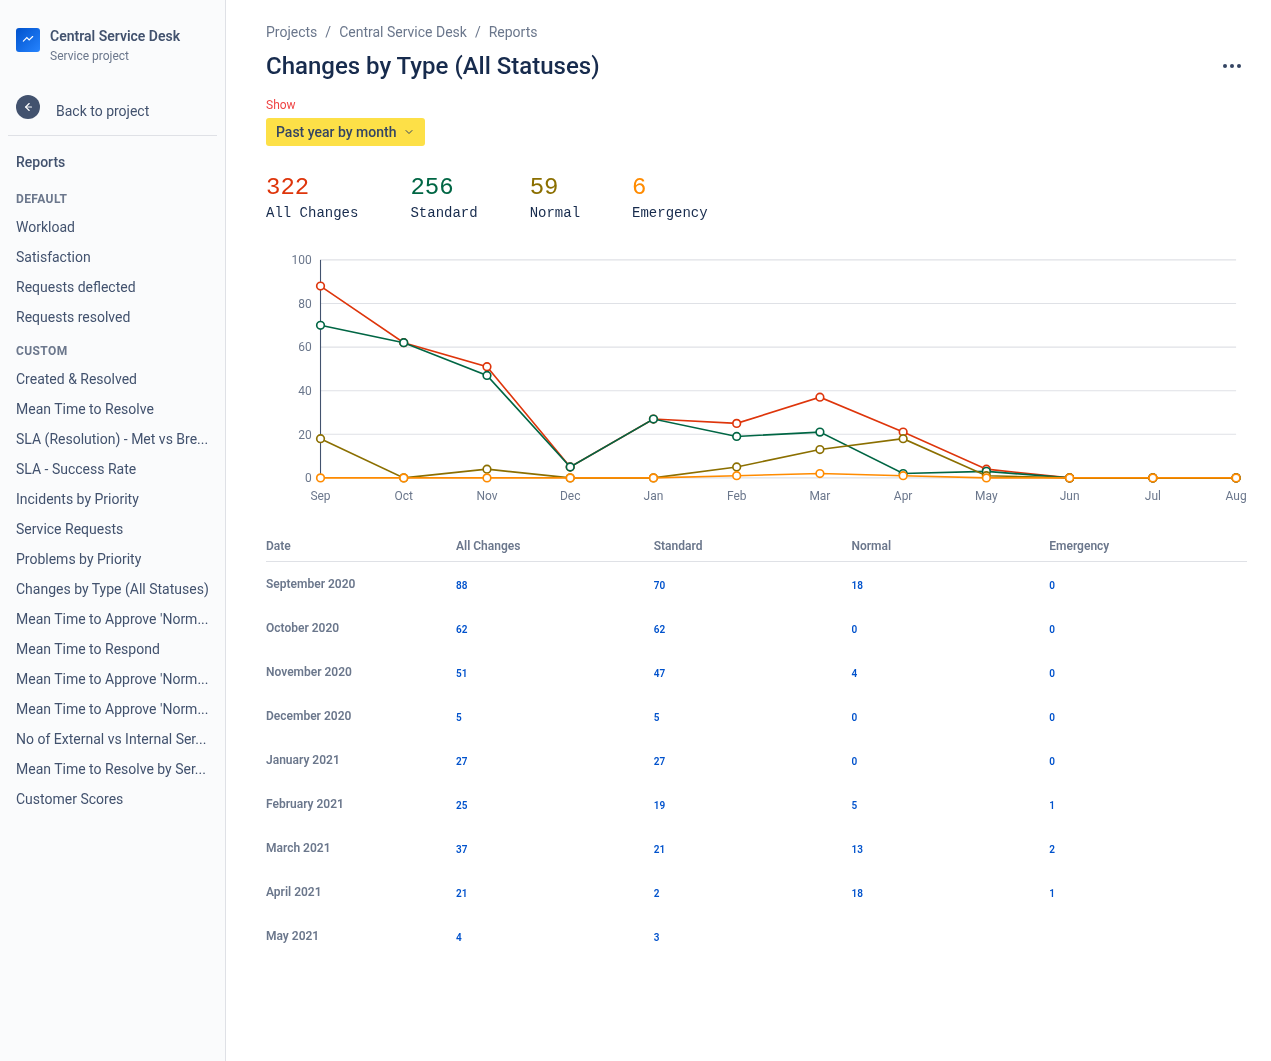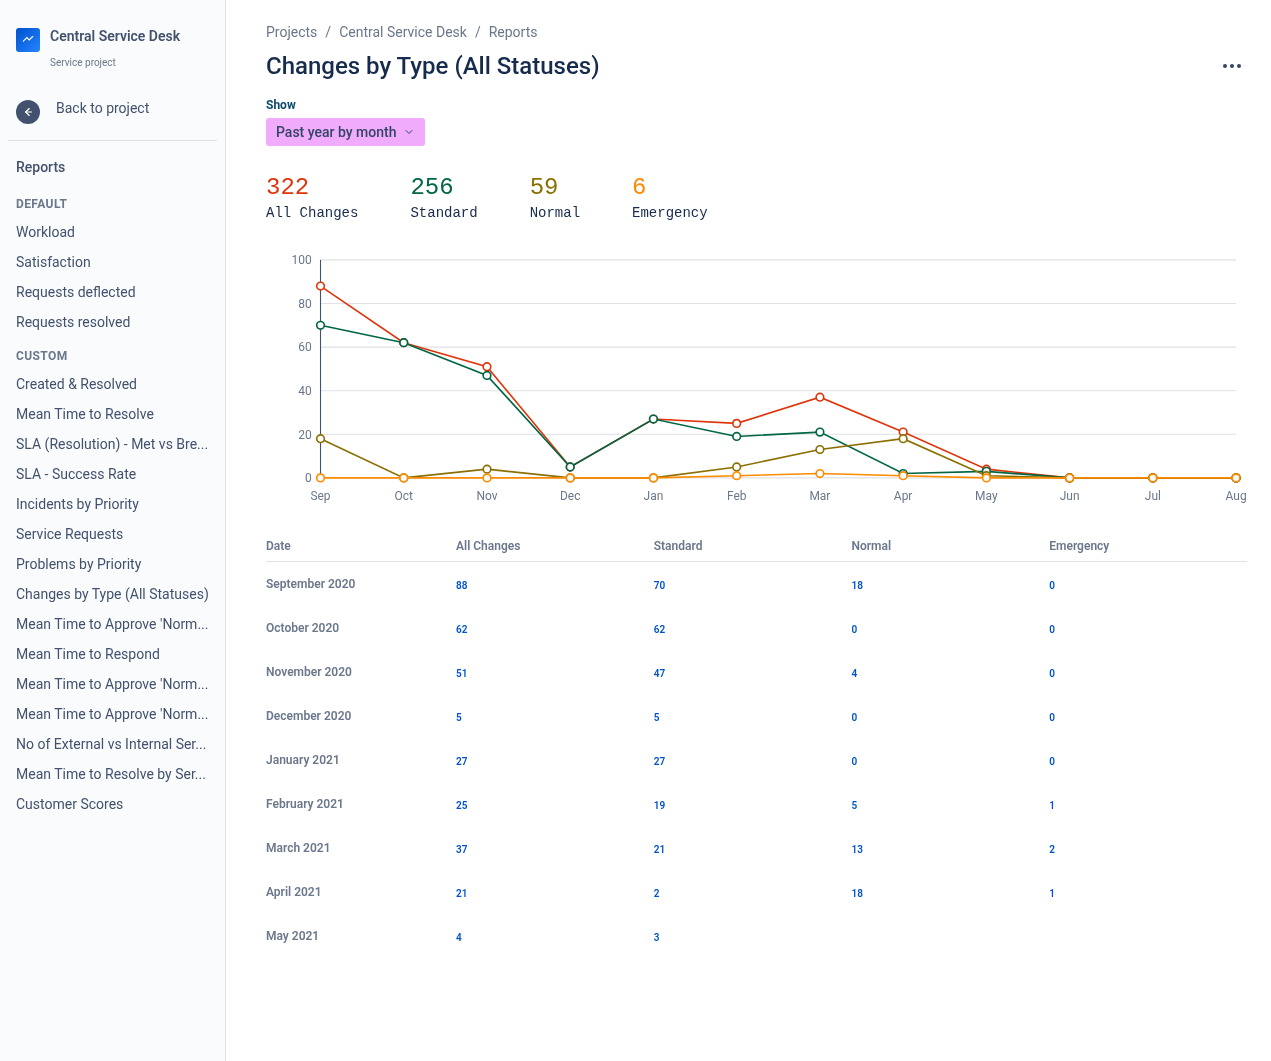--- a/index.html
+++ b/index.html
@@ -20,23 +20,23 @@
   }
   .sb-header { display: flex; align-items: flex-start; gap: 10px; padding: 4px 8px 16px 8px; }
   .sb-logo {
     width: 24px; height: 24px; border-radius: 3px;
     background: linear-gradient(135deg,#0052CC,#2684FF);
     display: flex; align-items: center; justify-content: center;
     flex-shrink: 0;
   }
   .sb-logo svg { width: 14px; height: 14px; }
   .sb-title { font-weight: 600; color: #42526E; font-size: 14px; line-height: 1.2; }
-  .sb-subtitle { font-size: 10px; color: #6B778C; margin-top: 12px; }
+  .sb-subtitle { font-size: 12px; color: #6B778C; margin-top: 4px; }
   .sb-back {
-    display: flex; align-items: flex-start; gap: 16px;
+    display: flex; align-items: flex-end; gap: 16px;
     padding: 8px 8px; cursor: pointer; color: #42526E;
     margin: 8px 0;
   }
   .sb-back-icon {
     width: 24px; height: 24px; border-radius: 50%;
     background: #42526E; display:flex; align-items:center; justify-content:center;
   }
   .sb-divider { height:1px; background:#dfe1e6; margin: 4px 0 12px 0; }
   .sb-reports { font-weight:500; color:#42526E; padding: 6px 8px 10px 8px; }
   .sb-section { font-size:12px; font-weight:700; color:#6B778C; padding: 12px 8px 6px 8px; letter-spacing: 0.4px; }
@@ -48,24 +48,24 @@
 
   .main { flex:1; overflow-y:auto; padding: 24px 24px 8px 40px; }
   .breadcrumb { display:flex; gap:8px; align-items:center; color:#6B778C; font-size:14px; margin-bottom: 12px; }
   .breadcrumb a { color:#6B778C; text-decoration:none; cursor:pointer; }
   .breadcrumb .sep { color:#6B778C; }
   .page-head { display:flex; justify-content:space-between; align-items:center; margin-bottom: 18px; }
   .page-title { font-size: 24px; font-weight:500; color:#172B4D; }
   .more-btn { display:flex; gap:3px; padding:6px; cursor:pointer; }
   .more-btn span { width:4px; height:4px; border-radius:50%; background:#344563; }
 
-  .show-label { font-size:12px; color:#0c4a6e; font-weight:700; margin-bottom:6px; }
+  .show-label { font-size:12px; color:#ef4444; font-weight:400; margin-bottom:6px; }
   .dropdown {
     display:inline-flex; align-items:center; gap:6px;
-    background:#f0abfc; border-radius:3px; padding: 6px 10px; cursor:pointer;
+    background:#fde047; border-radius:3px; padding: 6px 10px; cursor:pointer;
     color:#344563; font-weight:500; font-size:14px;
   }
   .dropdown svg { width:12px; height:12px; }
 
   .metrics { display:flex; gap: 52px; margin: 28px 0 28px 0; font-family: Liberation Mono, monospace; }
   .metric-value { font-size: 24px; font-weight:500; }
   .metric-label { font-size:14px; color:#172B4D; margin-top:4px; }
   .c-all { color:#DE350B; }
   .c-std { color:#006644; }
   .c-nrm { color:#8B6F00; }

